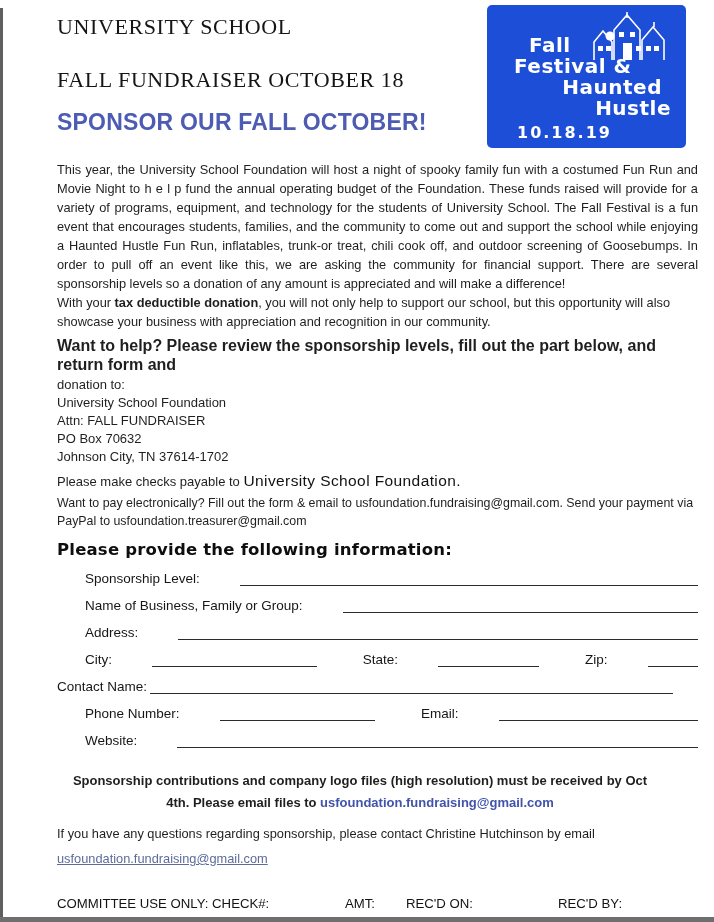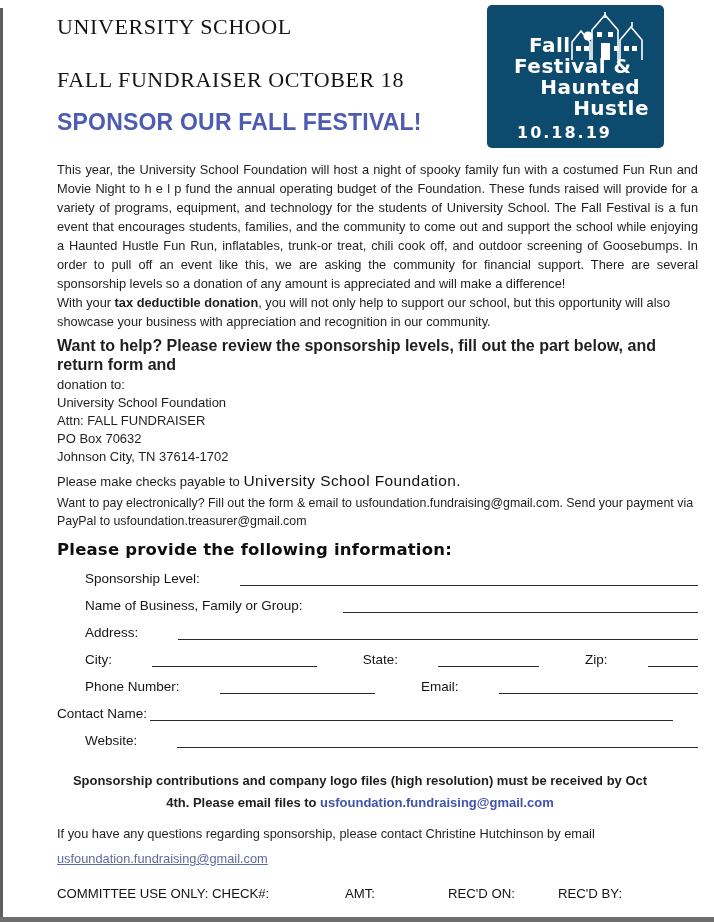--- a/index.html
+++ b/index.html
@@ -10,21 +10,21 @@
 
   
   .head{margin:14px 0 0 57px;width:430px;}
   .title1,.title2{font-family:"Liberation Serif",serif;font-size:22px;line-height:26px;
                   letter-spacing:.6px;color:#151515;}
   .title2{margin-top:27px;}
   .headline{margin-top:15px;font-size:23px;line-height:28px;font-weight:bold;
             letter-spacing:.2px;color:#4d5cb2;}
 
   
-  .logo{position:absolute;left:487px;top:5px;width:177px;height:143px;background:#0c4a6e;
+  .logo{position:absolute;left:487px;top:5px;width:199px;height:143px;background:#1d4ed8;
         border-radius:5px;color:#fff;overflow:hidden;}
   .logo .house{position:absolute;right:12px;top:5px;}
   .logo .l{font-weight:800;font-size:20px;line-height:21px;letter-spacing:.5px;
            font-family:"DejaVu Sans",sans-serif;}
   .logo .l1{margin-top:30px;padding-left:42px;}
   .logo .l2{padding-left:27px;}
   .logo .l3{text-align:right;padding-right:24px;}
   .logo .l4{text-align:right;padding-right:15px;}
   .logo .date{padding-left:30px;margin-top:1px;font-family:"DejaVu Sans",sans-serif;
               font-weight:800;font-size:16px;line-height:26px;letter-spacing:2px;}
@@ -51,34 +51,34 @@
   .grow{flex:1;}
   .w-city{flex:2.45;}.w-state{flex:1.5;}.w-zip{flex:.75;}
   .w-phone{flex:1.95;}.w-email{flex:2.5;}
   .contact-row .fline{margin-right:25px;}
 
   
   .note{margin-top:22px;width:600px;font-weight:bold;font-size:13px;line-height:22px;padding-left:3px;text-align:center;}
   .note .email-link{color:#4153ab;}
   .questions{margin-top:10px;font-size:12.8px;line-height:19px;}
   .questions .link{display:inline-block;margin-top:6px;color:#5c6b9c;text-decoration:underline;}
-  .committee{position:relative;margin-top:18px;height:16px;font-size:13.2px;color:#141414;}
+  .committee{position:relative;margin-top:28px;height:16px;font-size:13.2px;color:#141414;}
   .committee span{position:absolute;top:0;white-space:nowrap;}
 </style>
 </head>
 <body>
 
 <div class="doc">
   <div class="edge-left"></div>
   <div class="edge-bottom"></div>
 
   <div class="head">
     <div class="title1">UNIVERSITY SCHOOL</div>
     <div class="title2">FALL FUNDRAISER OCTOBER 18</div>
-    <div class="headline">SPONSOR OUR FALL FESTIVAL!</div>
+    <div class="headline">SPONSOR OUR FALL OCTOBER!</div>
   </div>
 
   <div class="logo">
     <svg class="house" width="88" height="52" viewBox="0 0 88 52">
       <g stroke="#ffffff" fill="none" stroke-width="1.6">
         <path d="M8 50 V32 l9-11 9 11 v18"></path>
         <path d="M28 50 V20 l13-15 13 15 v30"></path>
         <path d="M56 50 V30 l11-13 11 13 v20"></path>
         <path d="M41 2 v6 M68 12 v5"></path>
       </g>
@@ -140,44 +140,44 @@
       <span class="fline grow"></span>
     </div>
     <div class="frow indent">
       <span class="flabel">City:</span>
       <span class="fline w-city"></span>
       <span class="flabel gap">State:</span>
       <span class="fline w-state"></span>
       <span class="flabel gap">Zip:</span>
       <span class="fline w-zip"></span>
     </div>
+    <div class="frow contact-row">
+      <span class="flabel">Contact Name:</span>
+      <span class="fline grow"></span>
+    </div>
     <div class="frow indent">
       <span class="flabel">Phone Number:</span>
       <span class="fline w-phone"></span>
       <span class="flabel gap">Email:</span>
       <span class="fline w-email"></span>
-    </div>
-    <div class="frow contact-row">
-      <span class="flabel">Contact Name:</span>
-      <span class="fline grow"></span>
     </div>
     <div class="frow indent">
       <span class="flabel">Website:</span>
       <span class="fline grow"></span>
     </div>
 
     <div class="note">
       <span>Sponsorship contributions and company logo files (high resolution) must be received by Oct 4th. Please email files to </span><span class="email-link">usfoundation.fundraising@gmail.com</span>
     </div>
 
     <div class="questions">
       <div>If you have any questions regarding sponsorship, please contact Christine Hutchinson by email</div>
       <span class="link">usfoundation.fundraising@gmail.com</span>
     </div>
 
     <div class="committee">
       <span style="left:0">COMMITTEE USE ONLY:  CHECK#:</span>
       <span style="left:288px">AMT:</span>
-      <span style="left:391px">REC'D ON:</span>
+      <span style="left:349px">REC'D ON:</span>
       <span style="left:501px">REC'D BY:</span>
     </div>
   </div>
 </div>
 
 </body></html>

